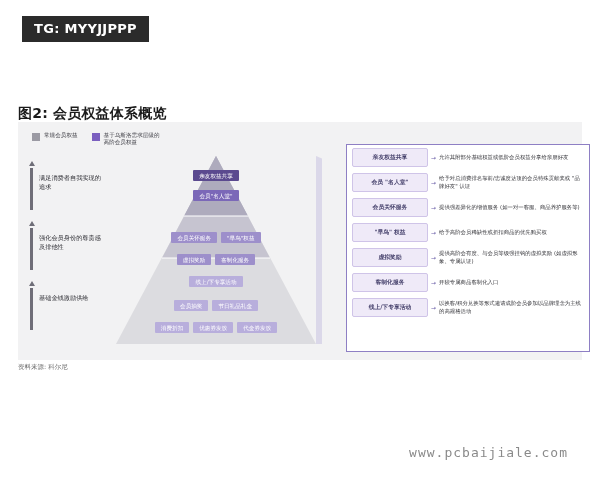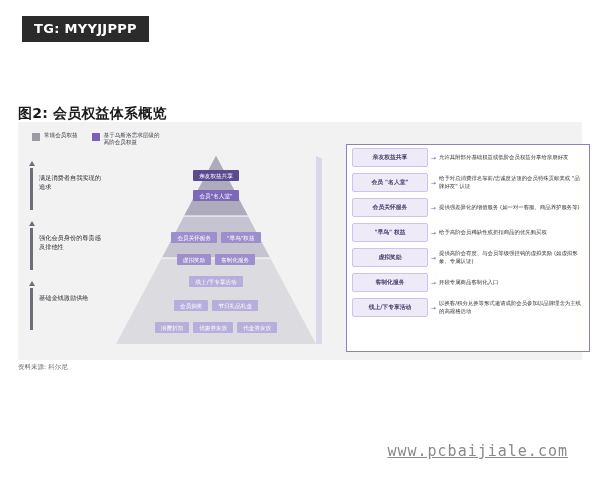--- a/index.html
+++ b/index.html
@@ -83,24 +83,23 @@
     color:#45406b;font-size:5.8px;font-weight:bold;
     width:74px;height:17px;display:flex;align-items:center;justify-content:center;
     flex:0 0 auto;text-align:center;
   }
   .row-arrow{font-size:6px;color:#6b5fa8;margin:0 3px;flex:0 0 auto;}
   .row-desc{font-size:5.4px;color:#333338;line-height:1.3;}
 
   .watermark{
     position:absolute;right:18px;bottom:14px;
     background:#ffffff;color:#8a8a8a;
-    font-size:15px;letter-spacing:1px;
+    font-size:13px;letter-spacing:1px;
     padding:6px 14px;border-radius:3px;
     font-family:"DejaVu Sans Mono","Liberation Mono",monospace;
-    text-decoration:underline;
   }
 </style>
 </head>
 <body>
 
 <div class="tg-badge">TG: MYYJJPPP</div>
 
 <div class="fig-title">图2: 会员权益体系概览</div>
 
 <div class="panel">

